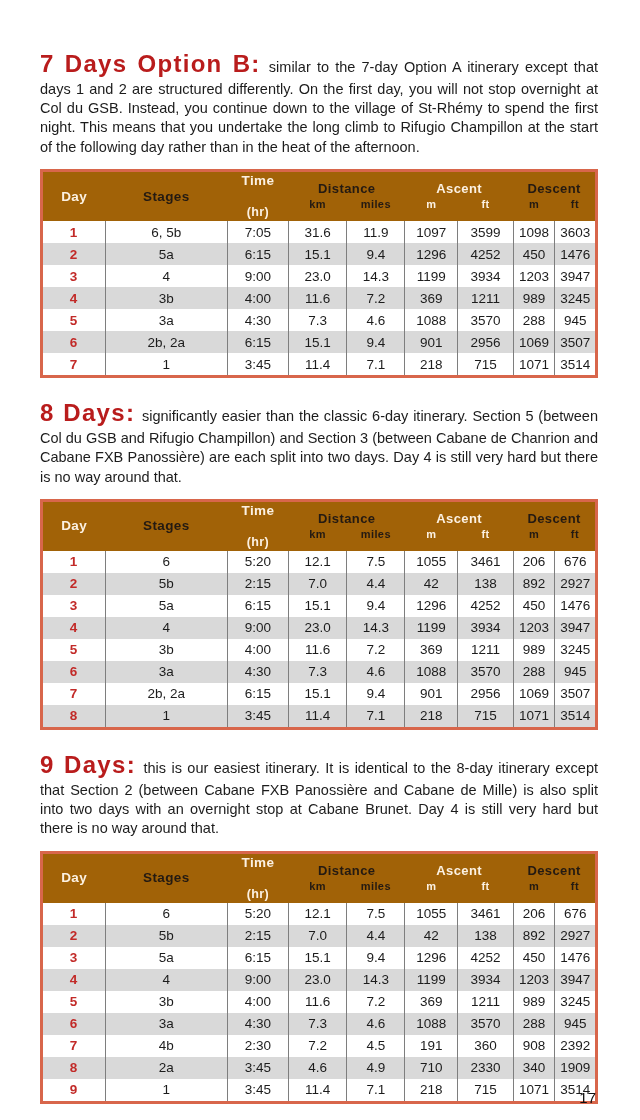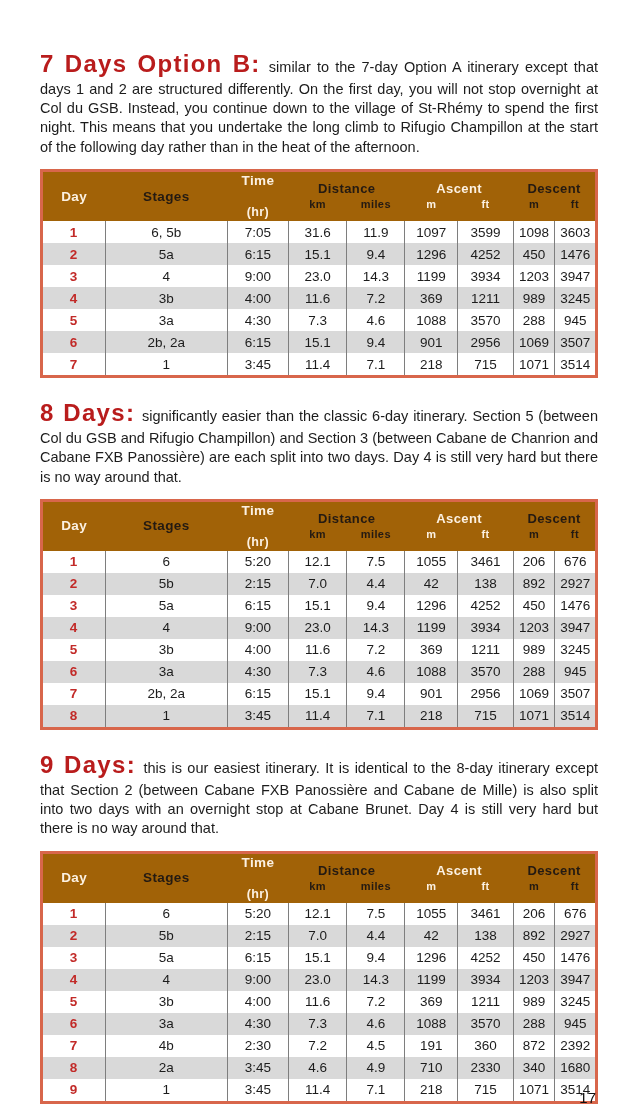--- a/index.html
+++ b/index.html
@@ -419,33 +419,33 @@
             <td>945</td>
           </tr>
           <tr>
             <td class="day-num">7</td>
             <td>4b</td>
             <td>2:30</td>
             <td>7.2</td>
             <td>4.5</td>
             <td>191</td>
             <td>360</td>
-            <td>872</td>
+            <td>908</td>
             <td>2392</td>
           </tr>
           <tr>
             <td class="day-num">8</td>
             <td>2a</td>
             <td>3:45</td>
             <td>4.6</td>
             <td>4.9</td>
             <td>710</td>
             <td>2330</td>
             <td>340</td>
-            <td>1680</td>
+            <td>1909</td>
           </tr>
           <tr>
             <td class="day-num">9</td>
             <td>1</td>
             <td>3:45</td>
             <td>11.4</td>
             <td>7.1</td>
             <td>218</td>
             <td>715</td>
             <td>1071</td>

